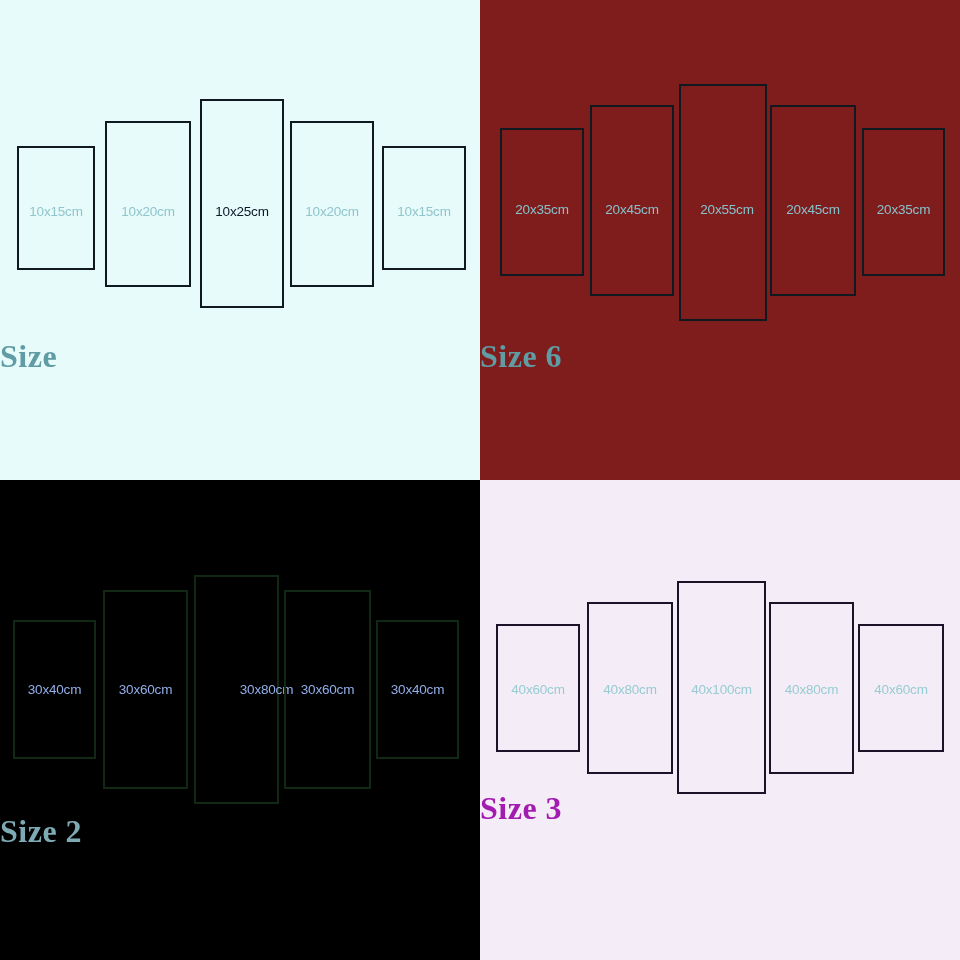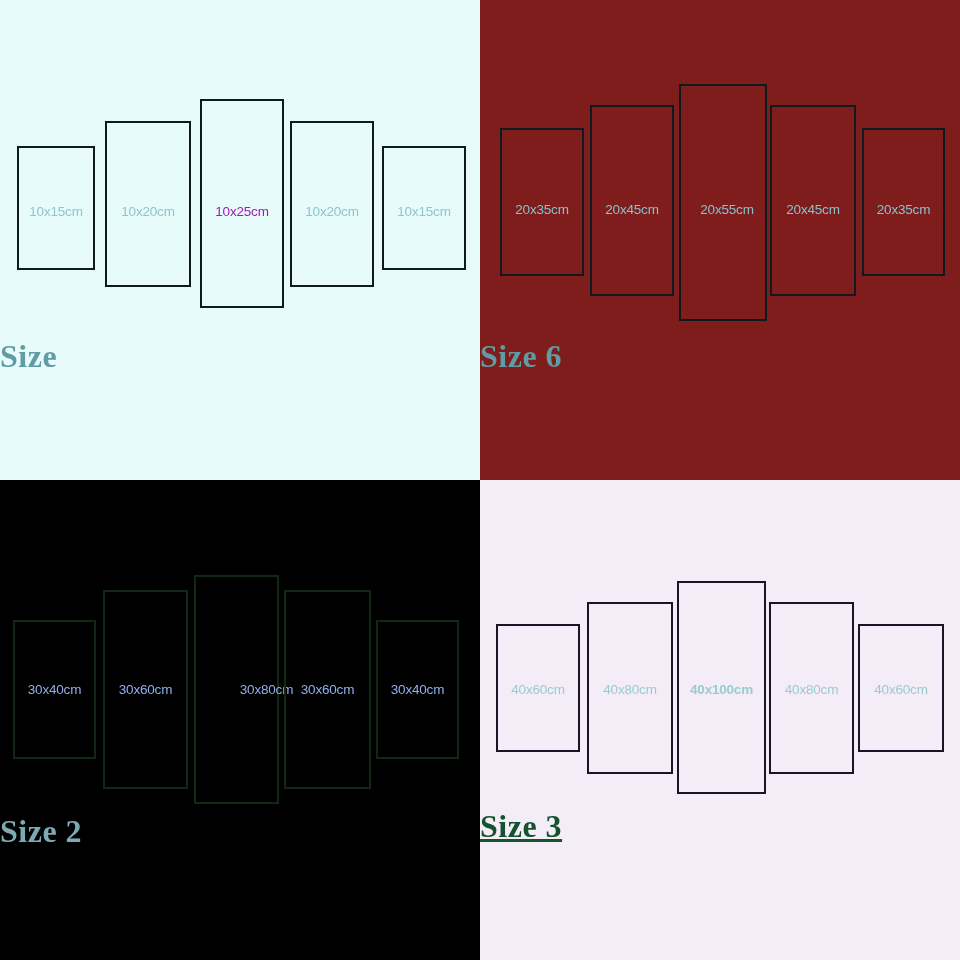--- a/index.html
+++ b/index.html
@@ -71,21 +71,21 @@
 <body>
 
 <div id="grid">
     <div class="panel p0" style="background: rgb(231, 251, 251); padding-left: 35px;">
       <div class="frames">
         <div class="frame" style="left: 17px; top: 146px; width: 78px; height: 124px; border-color: rgb(16, 24, 32);"></div>
         <div class="frame-label" style="top: 205px; left: 17px; width: 78px; color: rgb(143, 197, 205);">10x15cm</div>
         <div class="frame" style="left: 105px; top: 121px; width: 86px; height: 166px; border-color: rgb(16, 24, 32);"></div>
         <div class="frame-label" style="top: 205px; left: 105px; width: 86px; color: rgb(143, 197, 205);">10x20cm</div>
         <div class="frame" style="left: 200px; top: 99px; width: 84px; height: 209px; border-color: rgb(16, 24, 32);"></div>
-        <div class="frame-label" style="top: 205px; left: 200px; width: 84px; color: #a21caf;">10x25cm</div>
+        <div class="frame-label" style="top: 205px; left: 200px; width: 84px; color: #0f172a;">10x25cm</div>
         <div class="frame" style="left: 290px; top: 121px; width: 84px; height: 166px; border-color: rgb(16, 24, 32);"></div>
         <div class="frame-label" style="top: 205px; left: 290px; width: 84px; color: rgb(143, 197, 205);">10x20cm</div>
         <div class="frame" style="left: 382px; top: 146px; width: 84px; height: 124px; border-color: rgb(16, 24, 32);"></div>
         <div class="frame-label" style="top: 205px; left: 382px; width: 84px; color: rgb(143, 197, 205);">10x15cm</div>
       </div>
       <div class="panel-title" style="top: 340px; color: rgb(95, 156, 164);">Size</div>
     </div>
     <div class="panel p1" style="background: #7f1d1d; text-decoration: underline;">
       <div class="frames">
         <div class="frame" style="left: 20px; top: 128px; width: 84px; height: 148px; border-color: rgb(16, 24, 32);"></div>
@@ -116,21 +116,21 @@
       </div>
       <div class="panel-title" style="top: 335px; color: rgb(125, 171, 180);">Size 2</div>
     </div>
     <div class="panel p3" style="background: rgb(244, 237, 247);">
       <div class="frames">
         <div class="frame" style="left: 16px; top: 144px; width: 84px; height: 128px; border-color: rgb(27, 20, 40);"></div>
         <div class="frame-label" style="top: 203px; left: 16px; width: 84px; color: rgb(151, 204, 210);">40x60cm</div>
         <div class="frame" style="left: 107px; top: 122px; width: 86px; height: 172px; border-color: rgb(27, 20, 40);"></div>
         <div class="frame-label" style="top: 203px; left: 107px; width: 86px; color: rgb(151, 204, 210);">40x80cm</div>
         <div class="frame" style="left: 197px; top: 101px; width: 89px; height: 213px; border-color: rgb(27, 20, 40);"></div>
-        <div class="frame-label" style="top: 203px; left: 197px; width: 89px; color: rgb(151, 204, 210); font-weight: bold;">40x100cm</div>
+        <div class="frame-label" style="top: 203px; left: 197px; width: 89px; color: rgb(151, 204, 210);">40x100cm</div>
         <div class="frame" style="left: 289px; top: 122px; width: 85px; height: 172px; border-color: rgb(27, 20, 40);"></div>
         <div class="frame-label" style="top: 203px; left: 289px; width: 85px; color: rgb(151, 204, 210);">40x80cm</div>
         <div class="frame" style="left: 378px; top: 144px; width: 86px; height: 128px; border-color: rgb(27, 20, 40);"></div>
         <div class="frame-label" style="top: 203px; left: 378px; width: 86px; color: rgb(151, 204, 210);">40x60cm</div>
       </div>
-      <div class="panel-title" style="top: 330px; color: #14532d; text-decoration: underline;">Size 3</div>
+      <div class="panel-title" style="top: 312px; color: #a21caf;">Size 3</div>
     </div>
   </div>
 
 </body></html>

